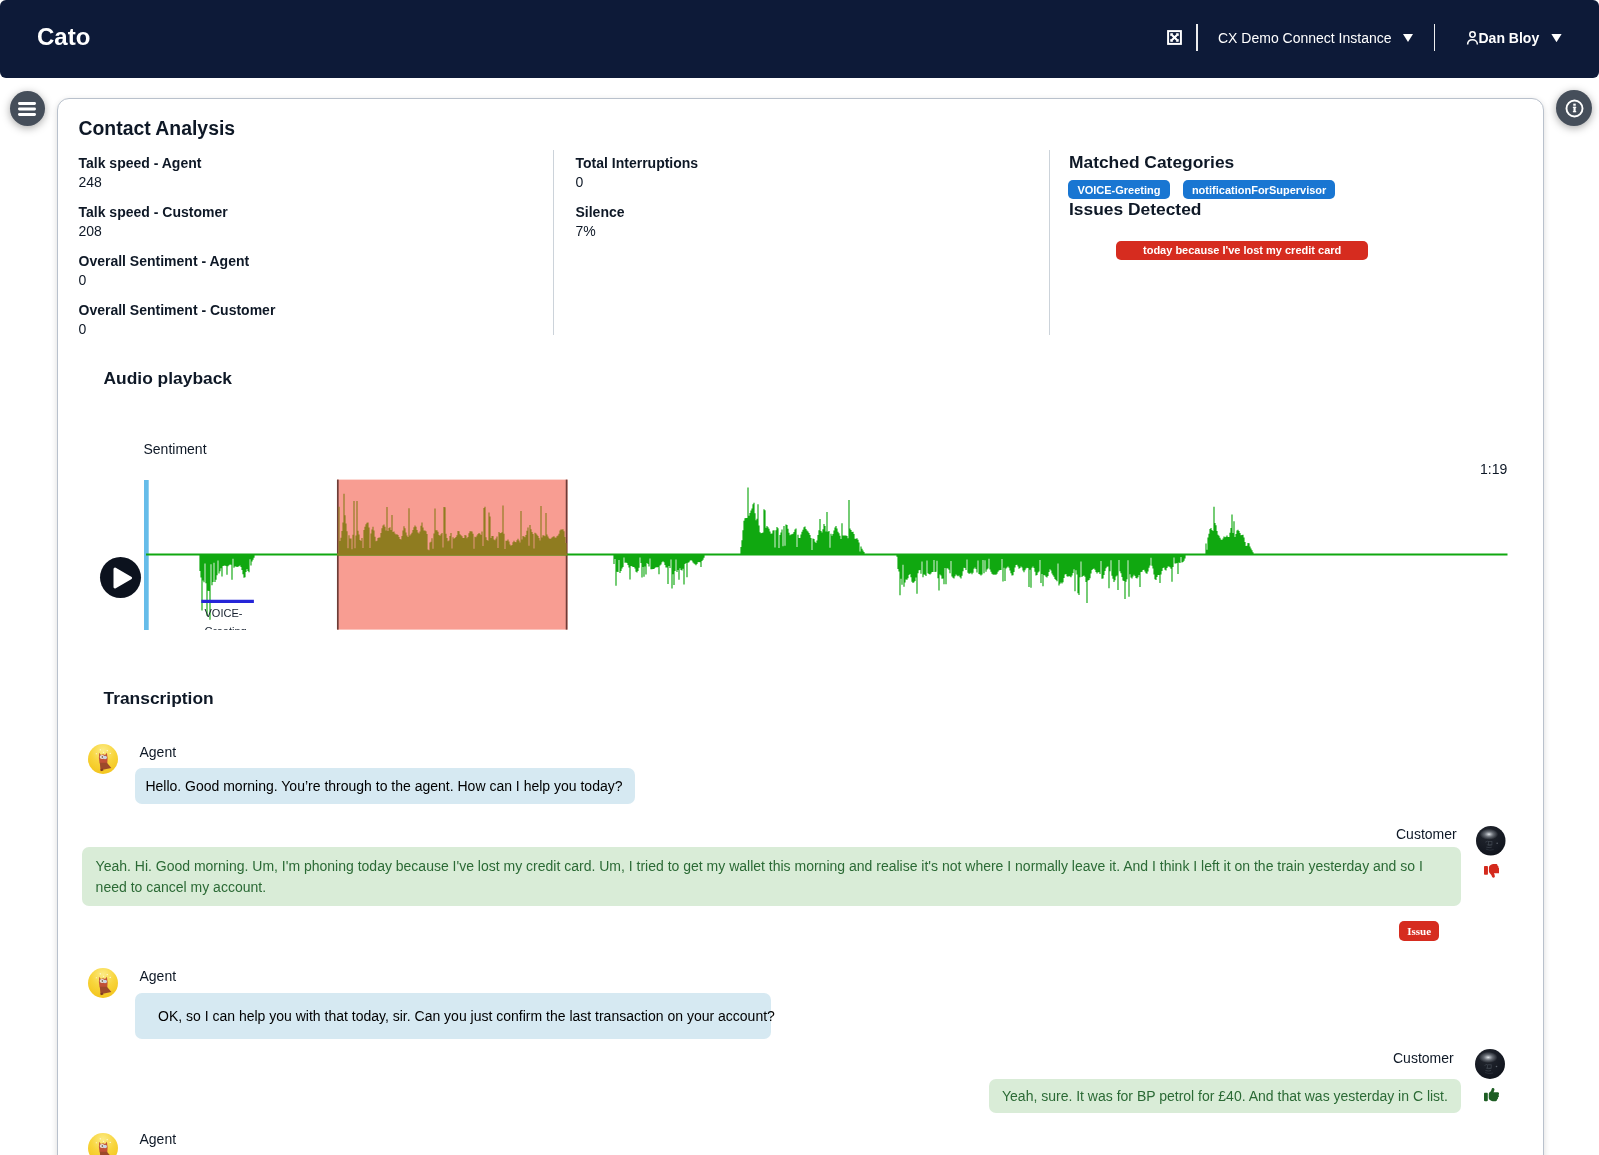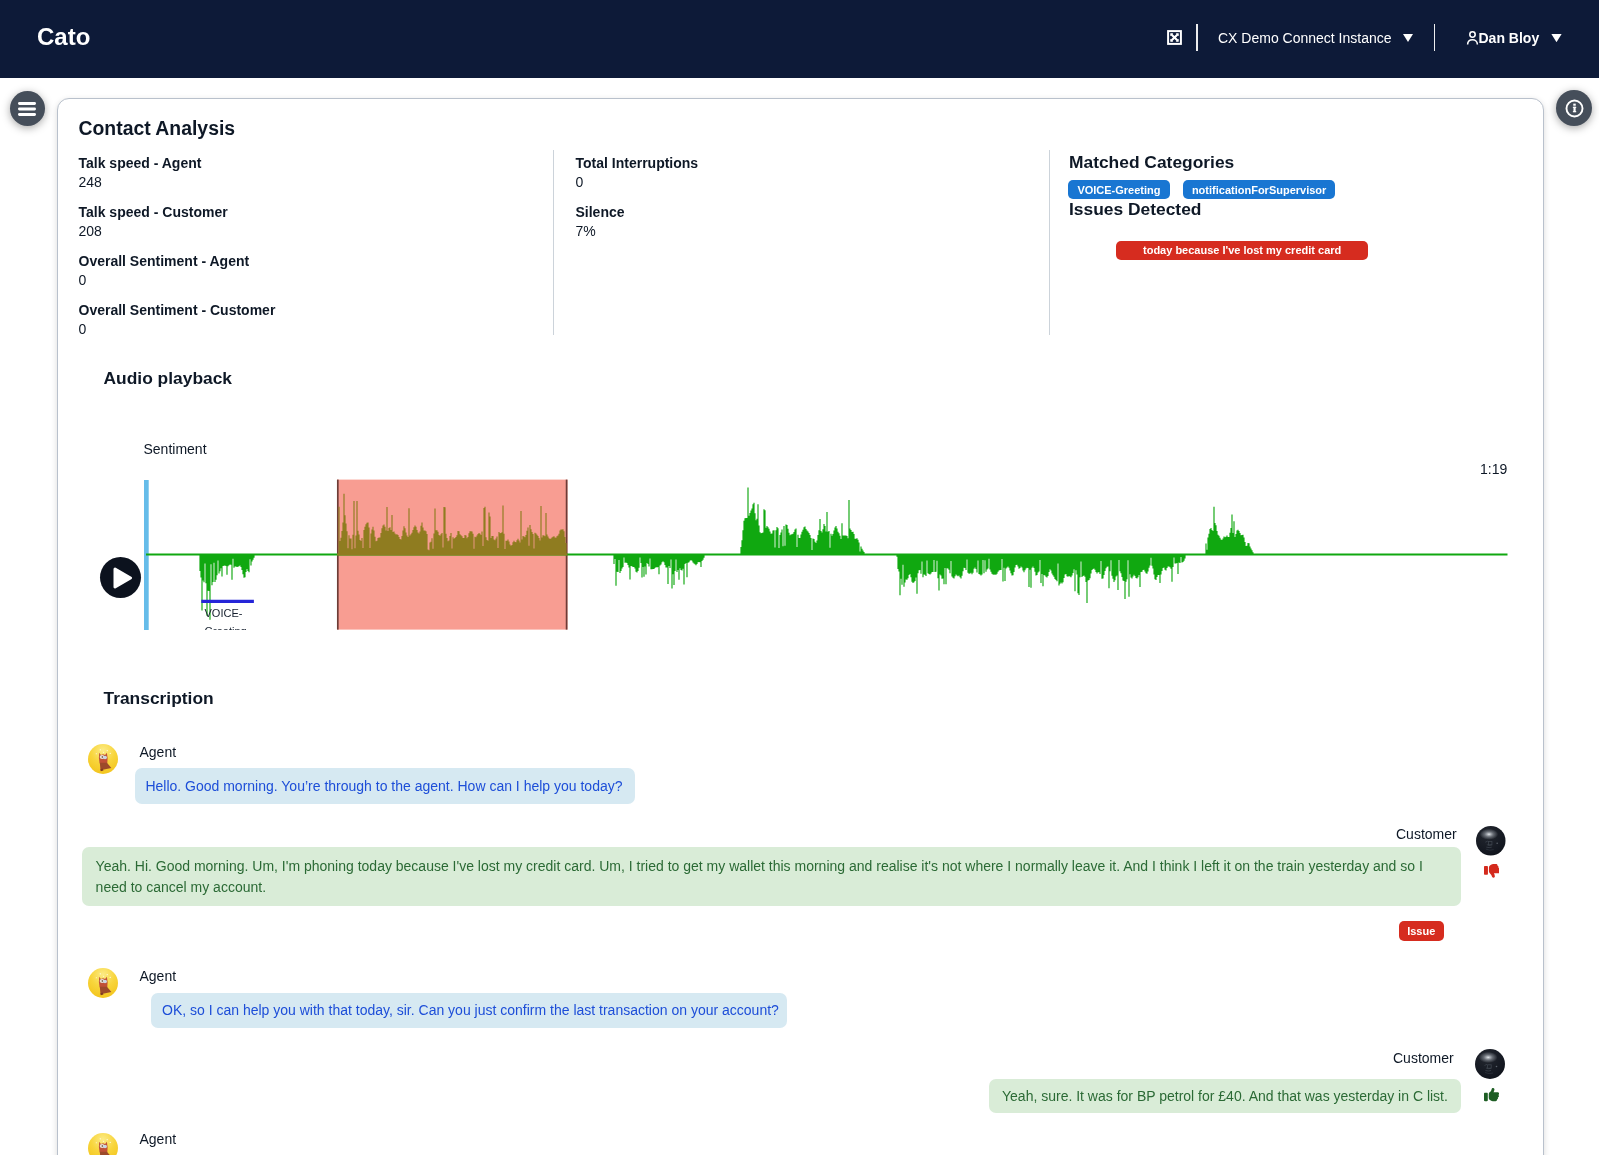--- a/index.html
+++ b/index.html
@@ -1,19 +1,19 @@
 <!DOCTYPE html>
 <html><head>
 <meta charset="utf-8">
 <style>
 * { margin:0; padding:0; box-sizing:border-box; }
 html,body { width:1599px; height:1155px; overflow:hidden; background:#fff;
   font-family:"Liberation Sans", sans-serif; }
 .abs { position:absolute; }
-.nav { position:absolute; left:0; top:0; width:1599px; height:78px; background:#0d1a38; }
+.nav { position:absolute; left:0; top:0; width:1599px; height:78px; background:#0d1a38;border-radius:6px; }
 .cato { position:absolute; left:37px; top:22.3px; color:#fff; font-size:24px; line-height:30px; font-weight:bold; }
 .navtext { position:absolute; color:#fff; font-size:14px; line-height:20px; top:27.8px; }
 .sep { position:absolute; width:1.4px; height:27px; top:24.4px; background:rgba(255,255,255,0.92); }
 .fab { position:absolute; border-radius:50%; background:#454e5a; box-shadow:0 2px 8px rgba(0,0,0,0.35);
   display:flex; align-items:center; justify-content:center; }
 .card { position:absolute; left:57px; top:98px; width:1487px; height:1120px; background:#fff;
   border:1px solid #b9c1cc; border-radius:12px; box-shadow:0 2px 6px rgba(0,0,0,0.15); }
 .h1 { position:absolute; left:78.5px; top:116px; font-size:19.4px; line-height:24px; font-weight:bold; color:#0e1826; }
 .statlabel { position:absolute; font-size:14px; font-weight:bold; color:#0e1826; line-height:20px; }
 .statval { position:absolute; font-size:14px; color:#0e1826; line-height:20px; }
@@ -21,21 +21,21 @@
 .h2 { position:absolute; font-size:17.4px; line-height:21px; font-weight:bold; color:#0e1826; }
 .pill { position:absolute; height:18.7px; border-radius:5px; color:#fff; font-size:11px; font-weight:bold;
   display:flex; align-items:center; justify-content:center; padding:8px 9px; white-space:nowrap; }
 .bluepill { background:#1976d2; }
 .redpill { background:#d62c1f; }
 .small { position:absolute; font-size:14px; line-height:20px; color:#0e1826; }
 .playbtn { position:absolute; left:100px; top:557px; width:41px; height:41px; border-radius:50%;
   background:#0c121e; display:flex; align-items:center; justify-content:center; }
 .msglabel { position:absolute; font-size:14px; line-height:20px; color:#0e1826; }
 .bubble { position:absolute; border-radius:7px; font-size:14px; display:flex; align-items:center; white-space:nowrap; }
-.agentb { background:#d6e9f2; color:#1d4ed8; }
+.agentb { background:#d6e9f2; color:#000000; }
 .custb { background:#d9ecd7; color:#2b6a35; }
 .avatar { position:absolute; border-radius:50%; }
 </style>
 </head>
 <body>
 <div class="nav">
   <div class="cato">Cato</div>
   <svg class="abs" style="left:1166.5px;top:30px" width="15" height="15" viewBox="0 0 15 15">
     <rect x="1.1" y="1.1" width="12.8" height="12.8" fill="none" stroke="#fff" stroke-width="2"></rect>
     <path d="M4.2 4.2 L10.8 10.8 M10.8 4.2 L4.2 10.8" stroke="#fff" stroke-width="2.1"></path>
@@ -179,21 +179,21 @@
 </g>
 <circle cx="21.5" cy="17.5" r="0.8" fill="#6d747d" opacity="0.8"></circle>
 <path d="M10 23.5 q4 2 8 0.5" stroke="#39404a" stroke-width="0.7" fill="none" opacity="0.7"></path>
 </svg></div>
 <div class="bubble custb" style="left:82px;top:847.4px;width:1379px;height:59px;padding-left:13.6px;line-height:21px;white-space:normal;">
     <span style="white-space:nowrap">Yeah. Hi. Good morning. Um, I'm phoning today because I've lost my credit card. Um, I tried to get my wallet this morning and realise it's not where I normally leave it. And I think I left it on the train yesterday and so I<br>need to cancel my account.</span>
   </div>
 <svg class="abs" style="left:1483.5px;top:862.8px" width="15.8" height="15.8" viewBox="0 0 512 512">
     <path fill="#d42a1d" d="M313.4 479.1c26-5.2 42.9-30.5 37.7-56.5l-2.3-11.4c-5.3-26.7-15.1-52.1-28.8-75.2H464c26.5 0 48-21.5 48-48c0-18.5-10.5-34.6-25.9-42.6C497 236.6 504 223.1 504 208c0-23.4-16.8-42.9-38.9-47.1c4.4-7.3 6.9-15.8 6.9-24.9c0-21.3-13.9-39.4-33.1-45.6c.7-3.3 1.1-6.8 1.1-10.4c0-26.5-21.5-48-48-48H294.5c-19 0-37.5 5.6-53.3 16.1l-38.5 25.7C176 91.6 160 121.6 160 153.7V192v48 24.9c0 29.2 13.3 56.7 36 75l7.4 5.9c26.5 21.2 44.6 51 51.2 84.2l2.3 11.4c5.2 26 30.5 42.9 56.5 37.7zM32 384H96c17.7 0 32-14.3 32-32V128c0-17.7-14.3-32-32-32H32C14.3 96 0 110.3 0 128V352c0 17.7 14.3 32 32 32z"></path>
   </svg>
-<div class="pill redpill" style="left:1399px;top:920.9px;height:20.5px;padding:0 8.2px;">Issue</div>
+<div class="pill redpill" style="left:1399px;top:920.9px;height:20.5px;padding:0 8.2px;font-family:Liberation Serif, serif;">Issue</div>
 
 <div class="avatar" style="left:88px;top:967.5px;width:30px;height:30px;"><svg width="100%" height="100%" viewBox="0 0 30 30">
 <defs>
         <radialGradient id="go2" cx="0.5" cy="0.22" r="0.9">
 <stop offset="0" stop-color="#fceb86"></stop>
           <stop offset="0.45" stop-color="#f8d53c"></stop>
           <stop offset="1" stop-color="#f2c014"></stop>
 </radialGradient>
       </defs>
 <circle cx="15" cy="15" r="15" fill="url(#go2)"></circle>
@@ -205,21 +205,21 @@
 <circle cx="15.6" cy="8.2" r="0.5"></circle>
 </g>
 <path d="M11.2 8.8 L12.9 10.9 L15.0 10.3 L17.1 10.9 L18.9 8.8 L19.6 14.2 L19.3 19.2 L11.6 19.2 L10.9 14.0 Z" fill="#c05137"></path>
 <path d="M11.8 18.7 L19.0 18.7 L23.3 24.0 L12.5 26.3 Z" fill="#9c4a2a"></path>
 <ellipse cx="14.1" cy="13.1" rx="2.4" ry="2.0" fill="#e9e3d8"></ellipse>
 <ellipse cx="17.0" cy="13.5" rx="2.0" ry="1.7" fill="#ccd6e1"></ellipse>
 <circle cx="14.3" cy="13.0" r="0.7" fill="#4a2c12"></circle>
 <path d="M12.3 25.5 l2.2 -1.0 1.0 2.1 -2.7 0.7 z" fill="#7e3a20"></path>
 </svg></div>
 <div class="msglabel" style="left:139.5px;top:965.6px">Agent</div>
-<div class="bubble agentb" style="left:151px;top:992.7px;width:636px;height:35px;padding-left:11px;">OK, so I can help you with that today, sir. Can you just confirm the last transaction on your account?</div>
+<div class="bubble agentb" style="left:135px;top:992.7px;width:636px;height:46px;padding-left:23px;">OK, so I can help you with that today, sir. Can you just confirm the last transaction on your account?</div>
 
 <div class="msglabel" style="left:1393px;top:1048.3px">Customer</div>
 <div class="avatar" style="left:1475px;top:1049px;width:30px;height:30px;"><svg width="100%" height="100%" viewBox="0 0 30 30">
 <defs>
 <radialGradient id="gb2" cx="0.40" cy="0.30" r="0.95">
 <stop offset="0" stop-color="#23272f"></stop>
           <stop offset="0.6" stop-color="#141821"></stop>
           <stop offset="1" stop-color="#0a0d13"></stop>
 </radialGradient>
 <radialGradient id="hb2" cx="0.5" cy="0.5" r="0.5">

